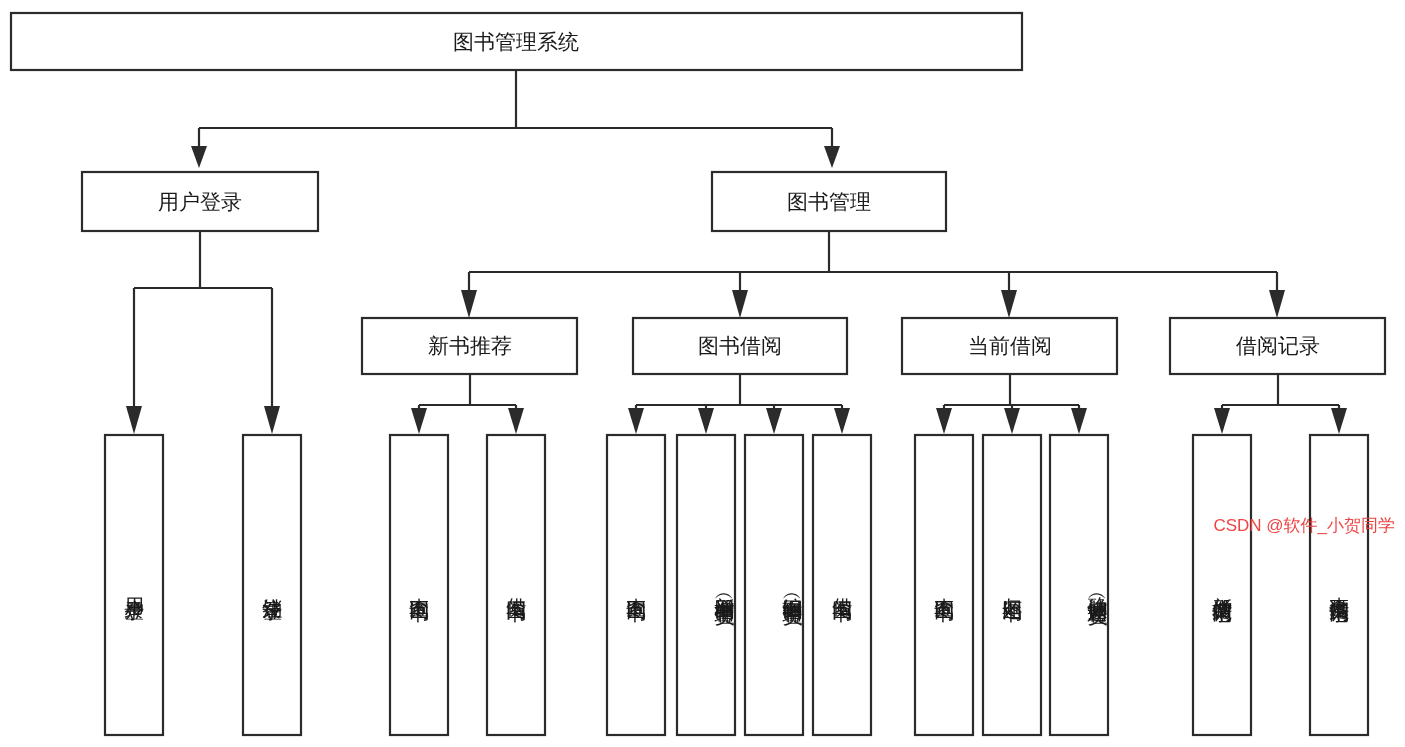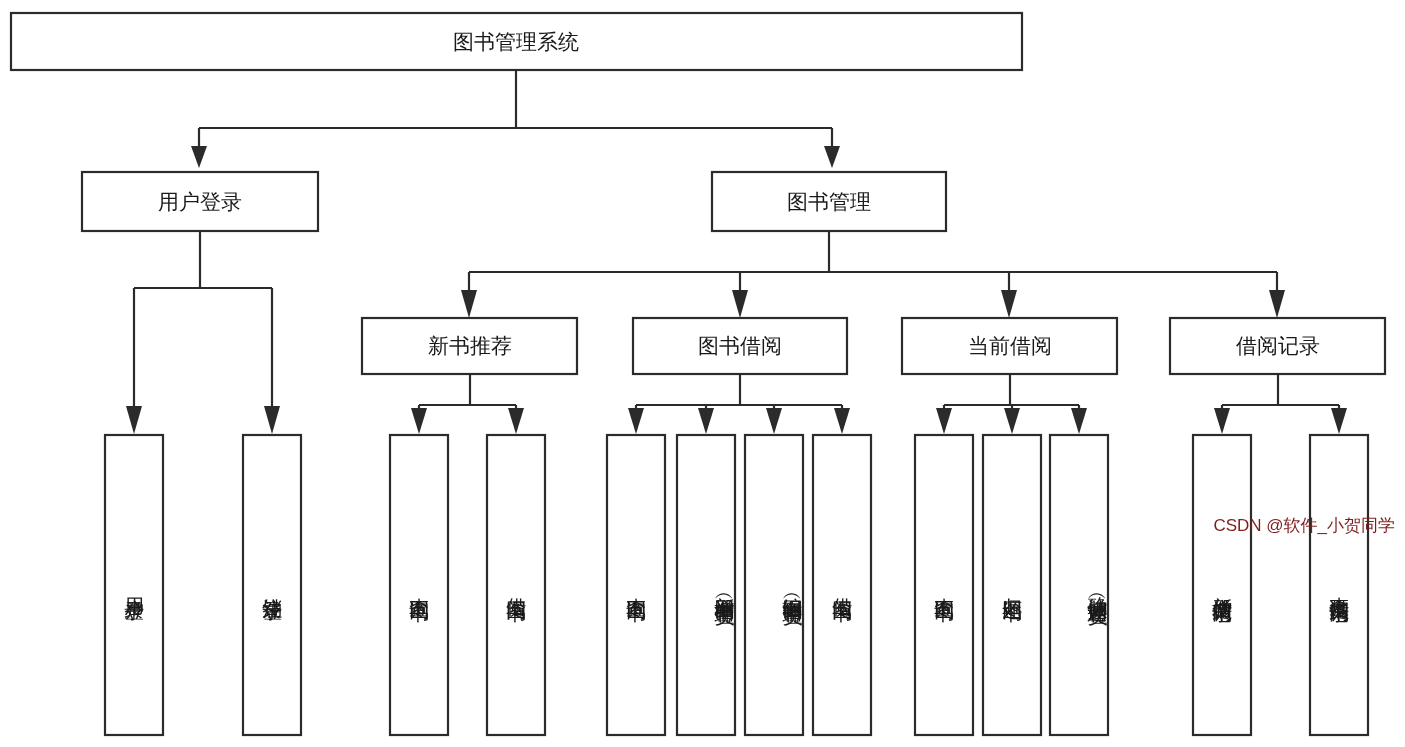--- a/index.html
+++ b/index.html
@@ -67,21 +67,21 @@
     white-space: nowrap;
     pointer-events: none;
     user-select: none;
   }
   .watermark {
     position: absolute;
     right: 10px;
     bottom: 6px;
     font-family: "Liberation Sans", "DejaVu Sans", sans-serif;
     font-size: 17px;
-    color: #7f1d1d;
+    color: #ef4444;
     white-space: nowrap;
     user-select: none;
   }
 </style>
 </head>
 <body>
 
 <div id="diagram-root">
 
   <svg class="diagram-canvas" viewBox="0 0 1405 747">

